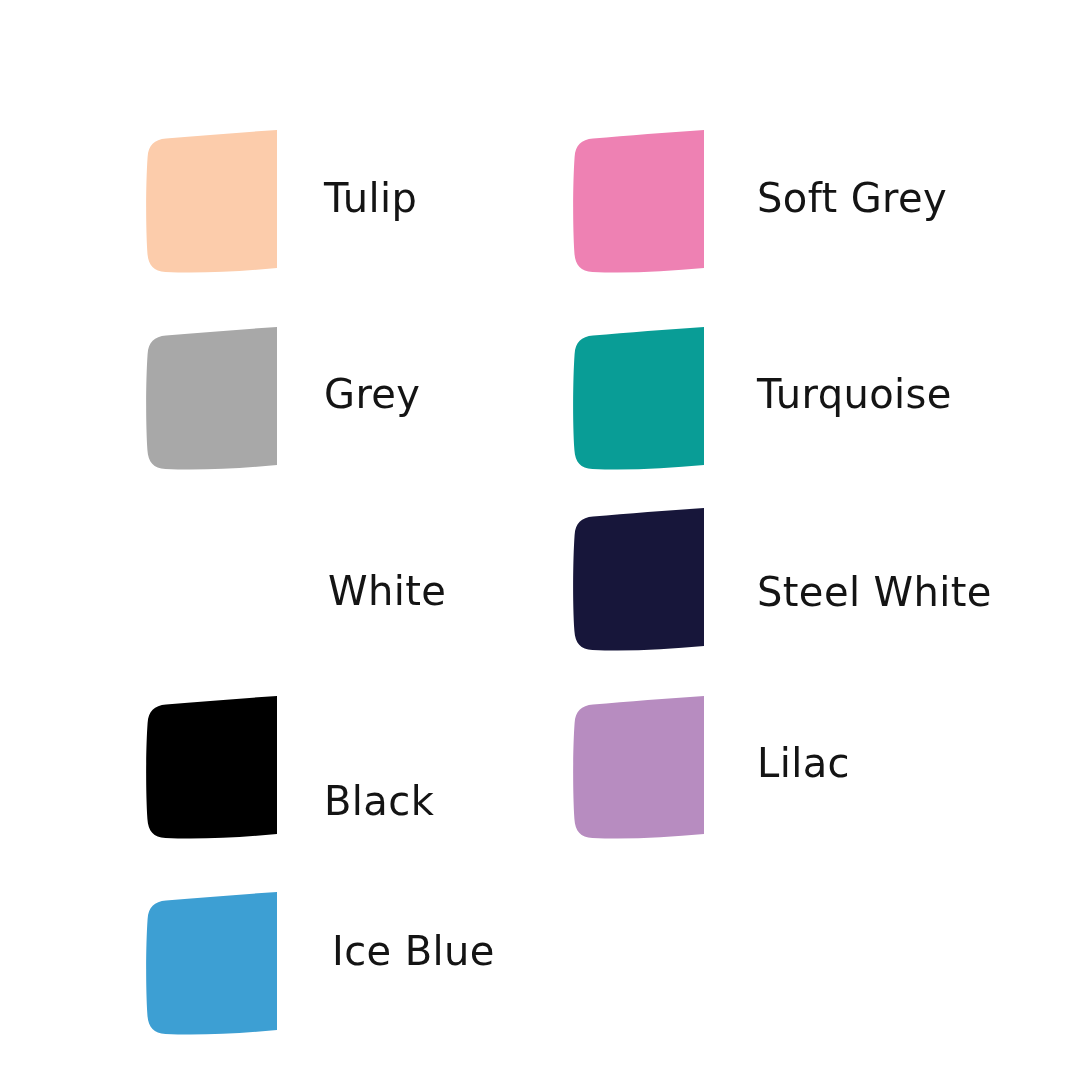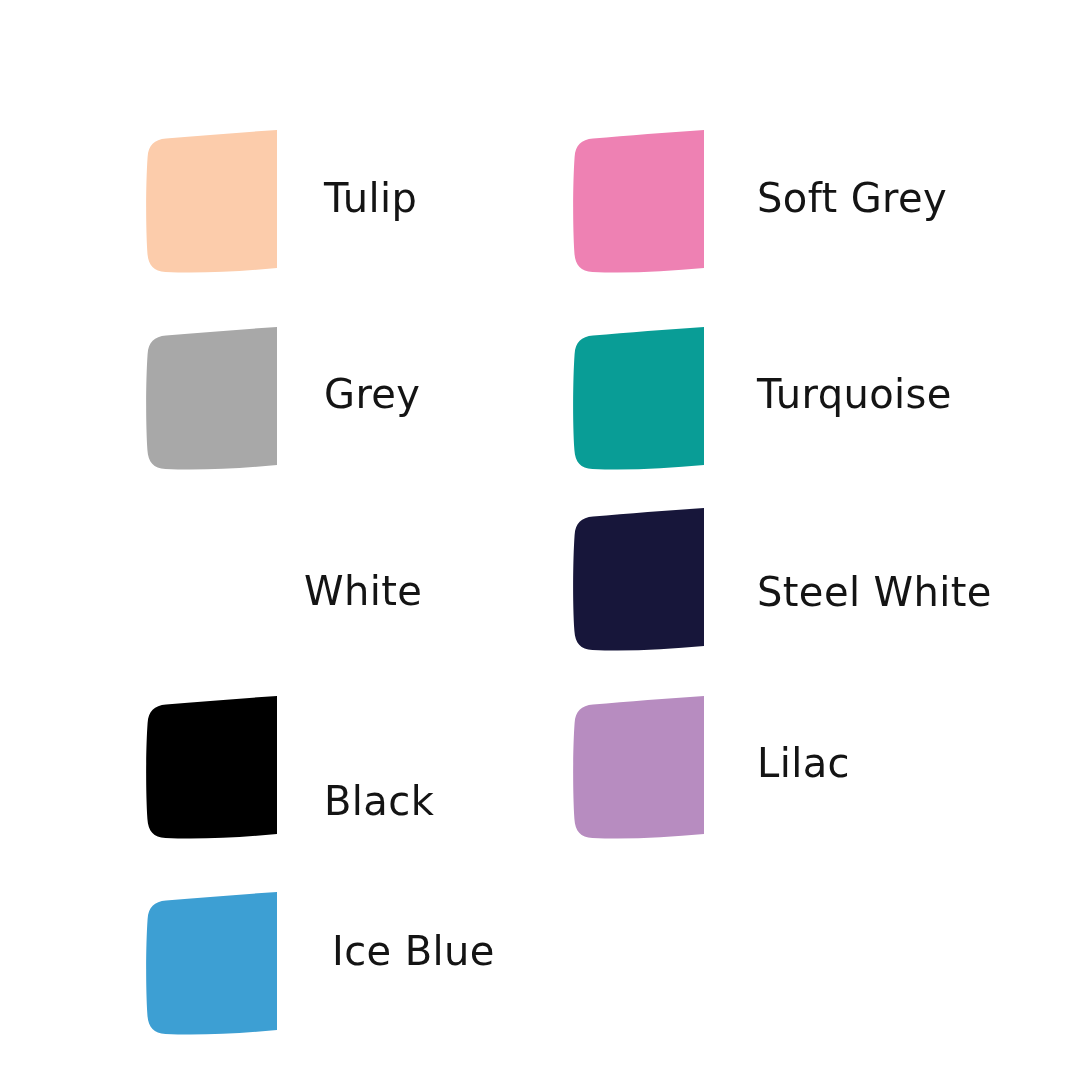--- a/index.html
+++ b/index.html
@@ -72,21 +72,21 @@
         <svg viewBox="0 0 136 146" width="136" height="146">
           <path d="M 134.0 2.0 L 134.0 140.0 C 96.0 143.5 58.0 145.5 22.5 144.0 C 10.5 143.4 5.2 137.0 4.4 125.0 C 2.6 97.0 2.8 55.0 4.6 29.0 C 5.4 17.5 11.2 11.6 23.0 10.6 C 58.0 7.6 97.0 4.4 134.0 2.0 Z" fill="#A8A8A8"></path>
         </svg>
       </div>
       <div class="swatch-label" style="left: 324px; top: 374px;">Grey</div>
       <div class="swatch-chip" style="left: 143px; top: 521px;">
         <svg viewBox="0 0 136 146" width="136" height="146">
           <path d="M 134.0 2.0 L 134.0 140.0 C 96.0 143.5 58.0 145.5 22.5 144.0 C 10.5 143.4 5.2 137.0 4.4 125.0 C 2.6 97.0 2.8 55.0 4.6 29.0 C 5.4 17.5 11.2 11.6 23.0 10.6 C 58.0 7.6 97.0 4.4 134.0 2.0 Z" fill="#ffffff"></path>
         </svg>
       </div>
-      <div class="swatch-label" style="left: 304px; top: 571px;">White</div>
+      <div class="swatch-label" style="left: 328px; top: 571px;">White</div>
       <div class="swatch-chip" style="left: 143px; top: 694px;">
         <svg viewBox="0 0 136 146" width="136" height="146">
           <path d="M 134.0 2.0 L 134.0 140.0 C 96.0 143.5 58.0 145.5 22.5 144.0 C 10.5 143.4 5.2 137.0 4.4 125.0 C 2.6 97.0 2.8 55.0 4.6 29.0 C 5.4 17.5 11.2 11.6 23.0 10.6 C 58.0 7.6 97.0 4.4 134.0 2.0 Z" fill="#000000"></path>
         </svg>
       </div>
       <div class="swatch-label" style="left: 324px; top: 781px;">Black</div>
       <div class="swatch-chip" style="left: 143px; top: 890px;">
         <svg viewBox="0 0 136 146" width="136" height="146">
           <path d="M 134.0 2.0 L 134.0 140.0 C 96.0 143.5 58.0 145.5 22.5 144.0 C 10.5 143.4 5.2 137.0 4.4 125.0 C 2.6 97.0 2.8 55.0 4.6 29.0 C 5.4 17.5 11.2 11.6 23.0 10.6 C 58.0 7.6 97.0 4.4 134.0 2.0 Z" fill="#3D9FD3"></path>
         </svg>

